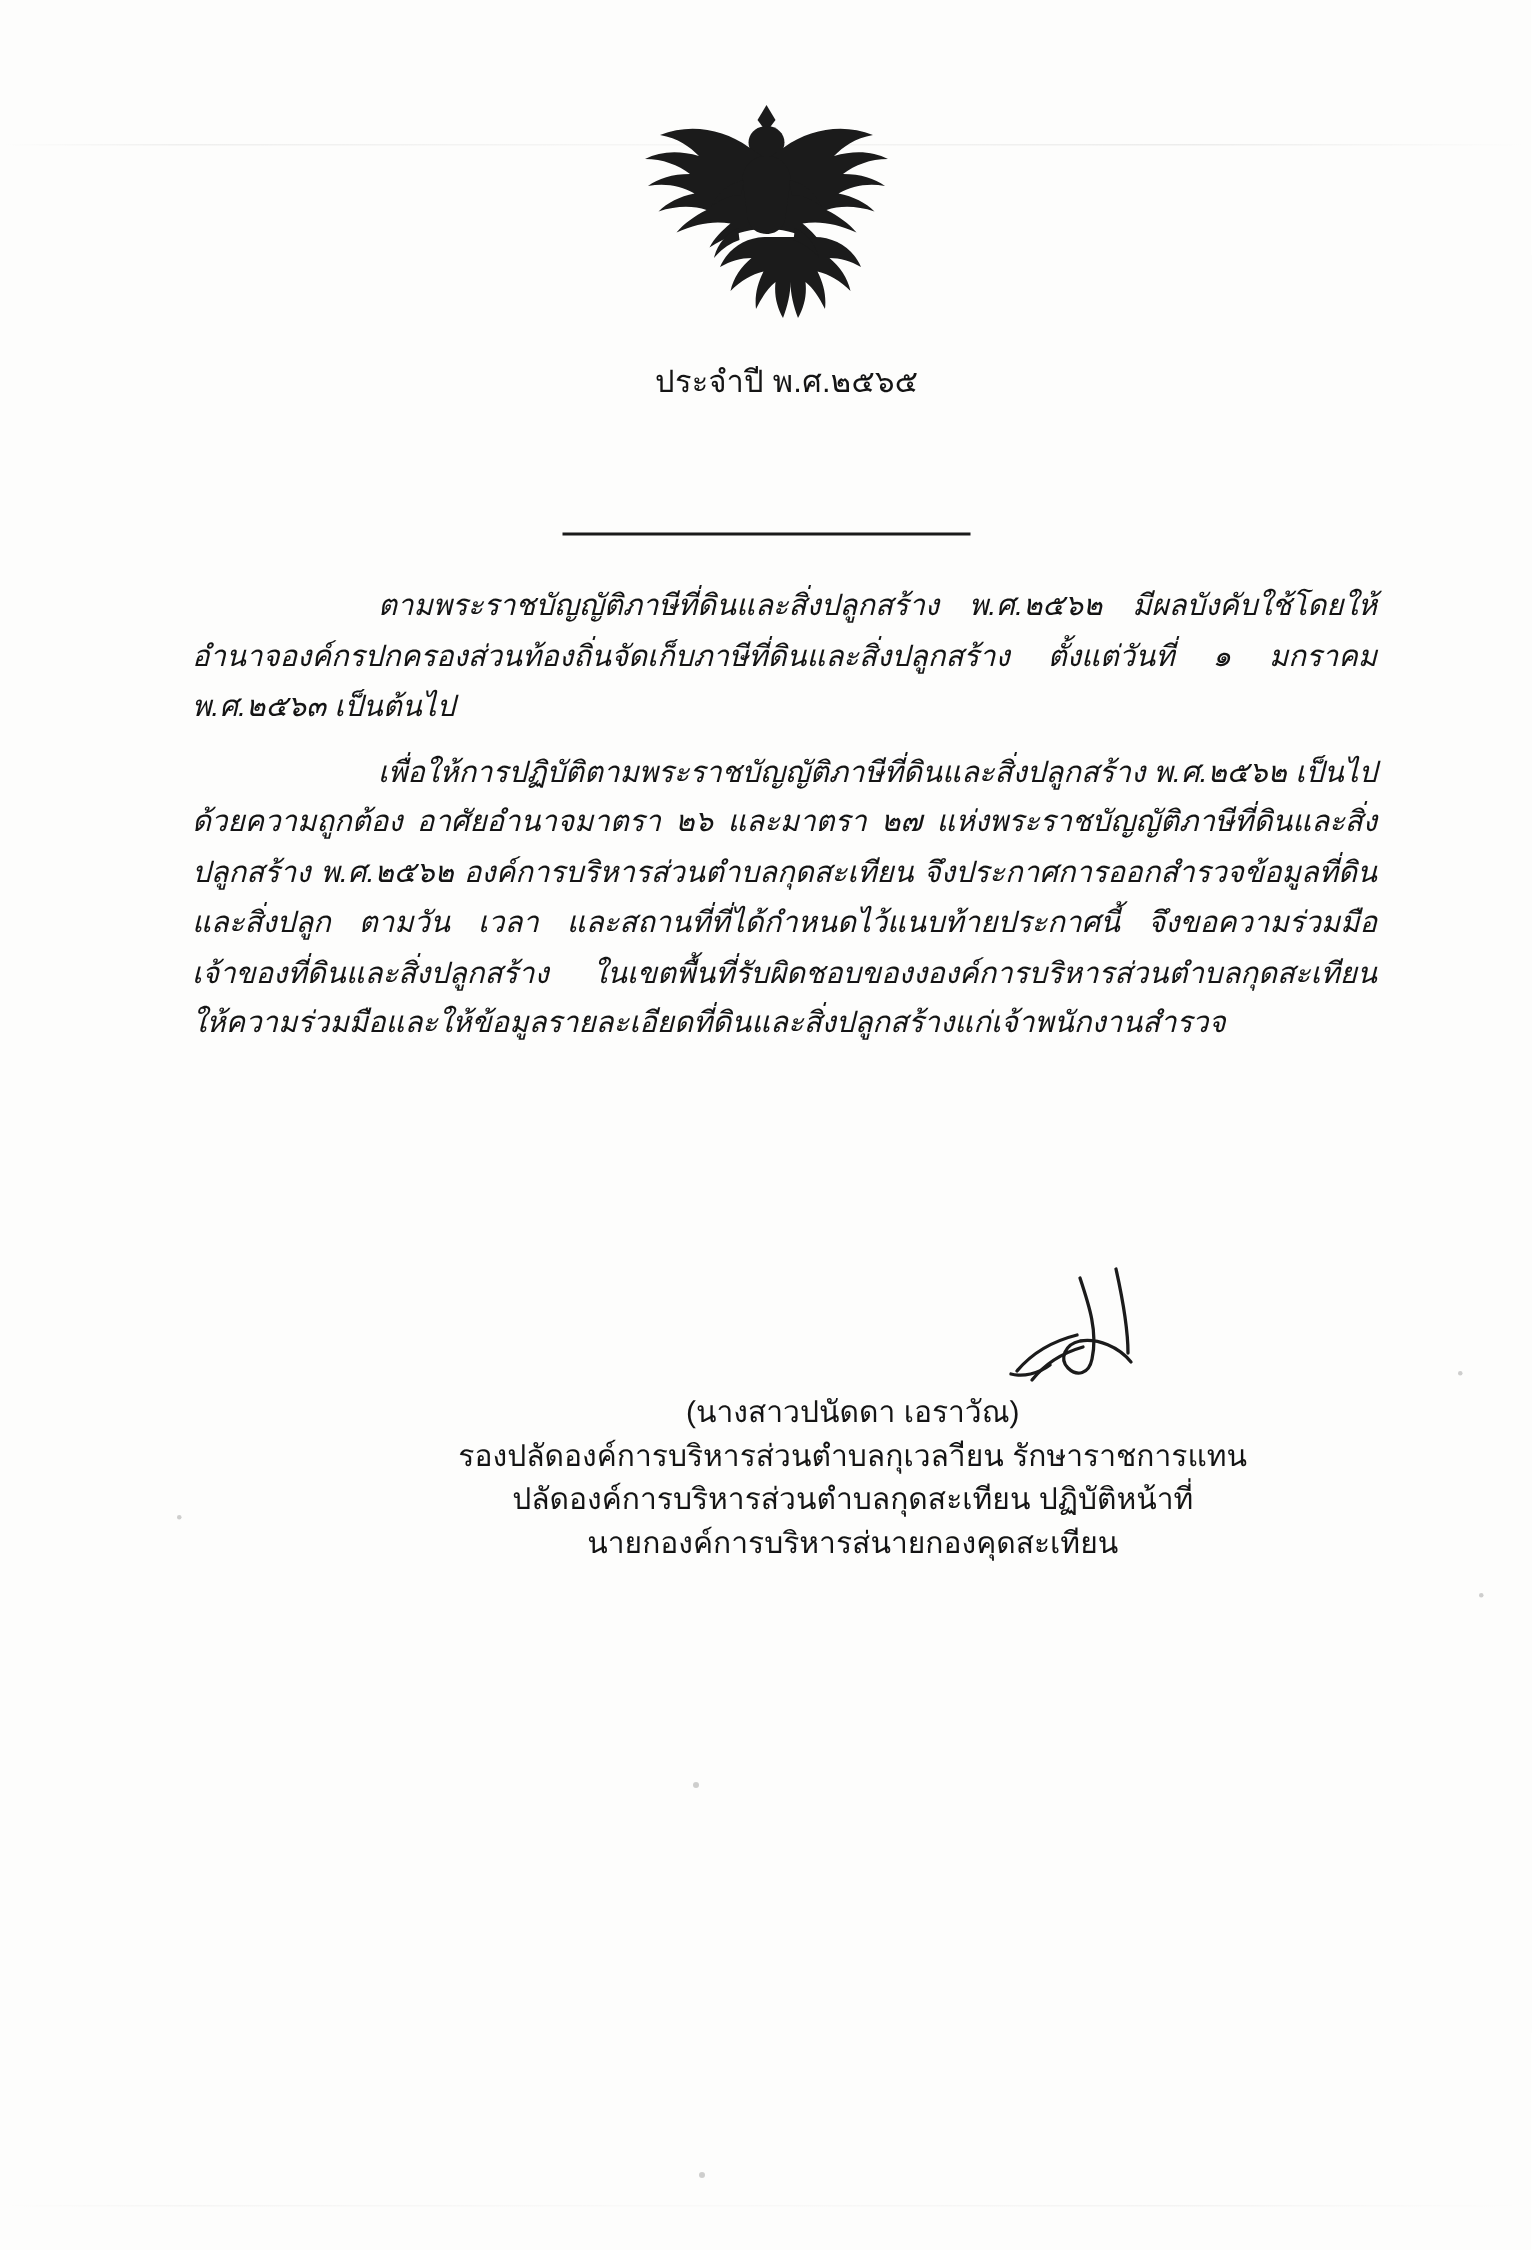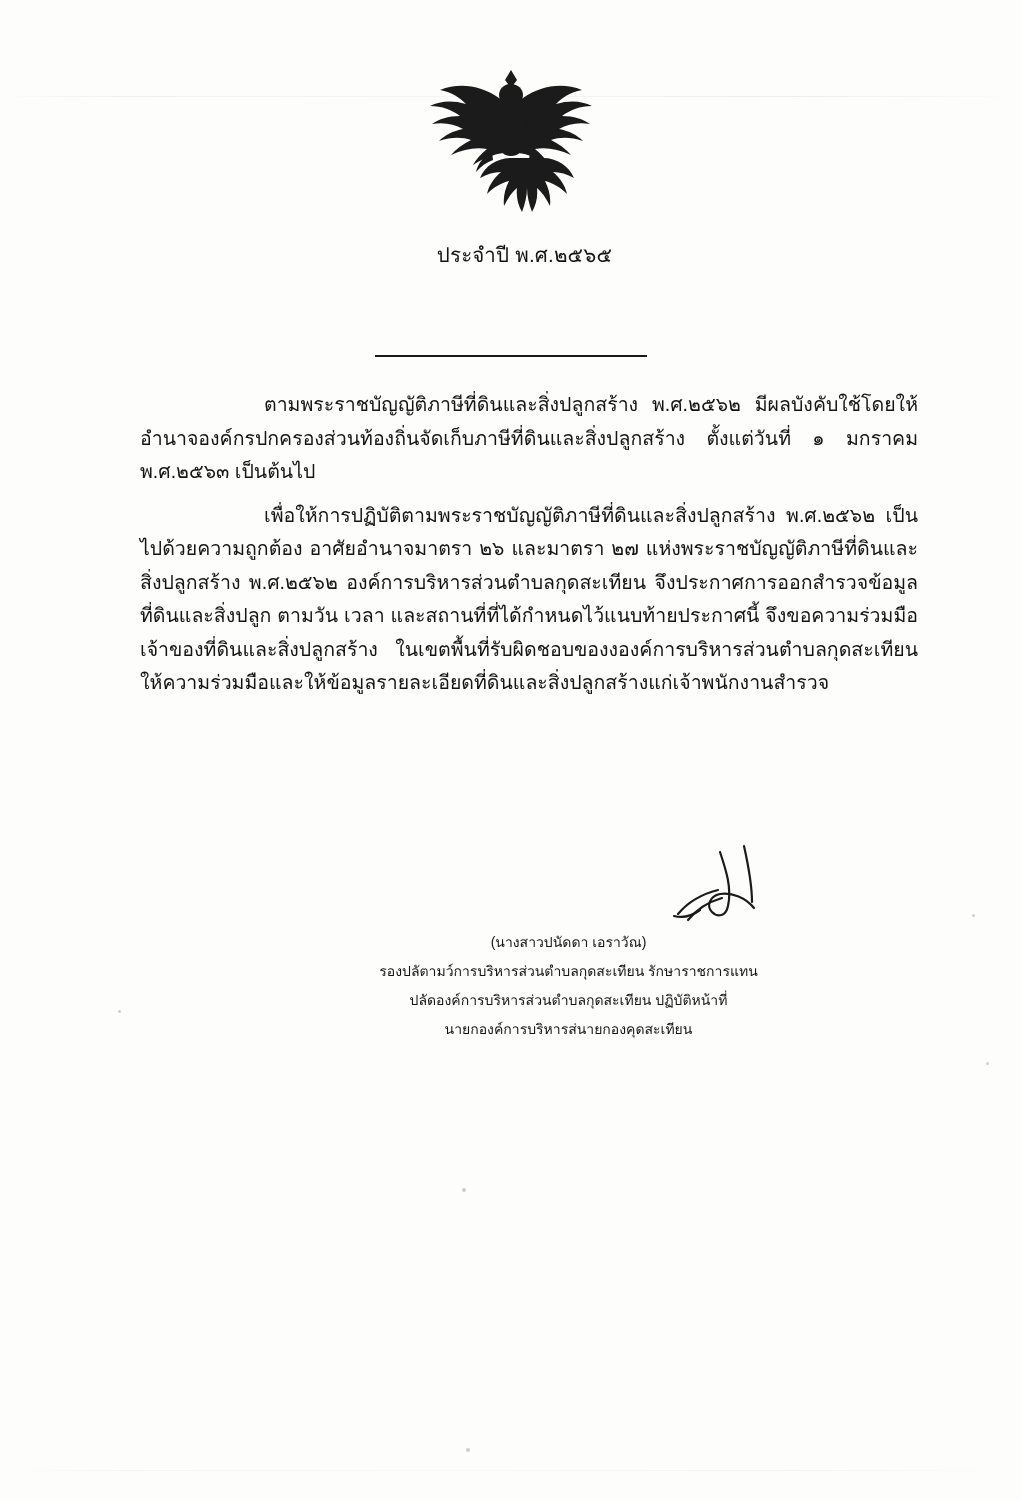--- a/index.html
+++ b/index.html
@@ -85,21 +85,22 @@
     position: absolute;
     top: 388px;
     left: 128px;
     width: 790px;
   }
   .para {
     font-size: 19.5px;
     line-height: 33.5px;
     text-align: justify;
     text-justify: inter-word;
-    margin: 0 0 4px 12px;
+    margin: 0 0 4px 0;
+    font-style: italic;
   }
   .para.indent { text-indent: 124px; }
   .para.tight { margin-bottom: 0; }
 
   .p-gap { height: 6px; }
 
   
   .sign-date {
     position: absolute;
     top: 792px;
@@ -126,21 +127,21 @@
   }
 
   .sign-block {
     position: absolute;
     top: 928px;
     left: 0;
     width: 100%;
     text-align: center;
   }
   .sign-block .line {
-    font-size: 14px;
+    font-size: 20px;
     line-height: 29px;
     white-space: nowrap;
   }
 
   
   .sign-block { padding-left: 116px; box-sizing: border-box; }
   .header { padding-left: 0; }
 </style>
 </head>
 <body>
@@ -199,18 +200,18 @@
       <path d="M72 12 C78 30 84 48 80 66 C78 76 70 78 64 72 C58 66 62 56 72 54 C84 52 98 58 106 68"></path>
       <path d="M30 74 C40 62 54 54 70 50"></path>
       <path d="M26 76 C34 78 44 76 52 70"></path>
       <path d="M40 80 C48 70 60 62 74 58"></path>
       <path d="M96 6 C100 24 104 44 104 62"></path>
     </g>
   </svg>
 
   <div class="sign-block">
     <div class="line">(นางสาวปนัดดา เอราวัณ)</div>
-    <div class="line">รองปลัตามว์การบริหารส่วนตำบลกุดสะเทียน รักษาราชการแทน</div>
+    <div class="line">รองปลัดองค์การบริหารส่วนตำบลกุเวลาียน รักษาราชการแทน</div>
     <div class="line">ปลัดองค์การบริหารส่วนตำบลกุดสะเทียน ปฏิบัติหน้าที่</div>
     <div class="line">นายกองค์การบริหารส่นายกองคุดสะเทียน</div>
   </div>
 
 </div>
 
 </body></html>

